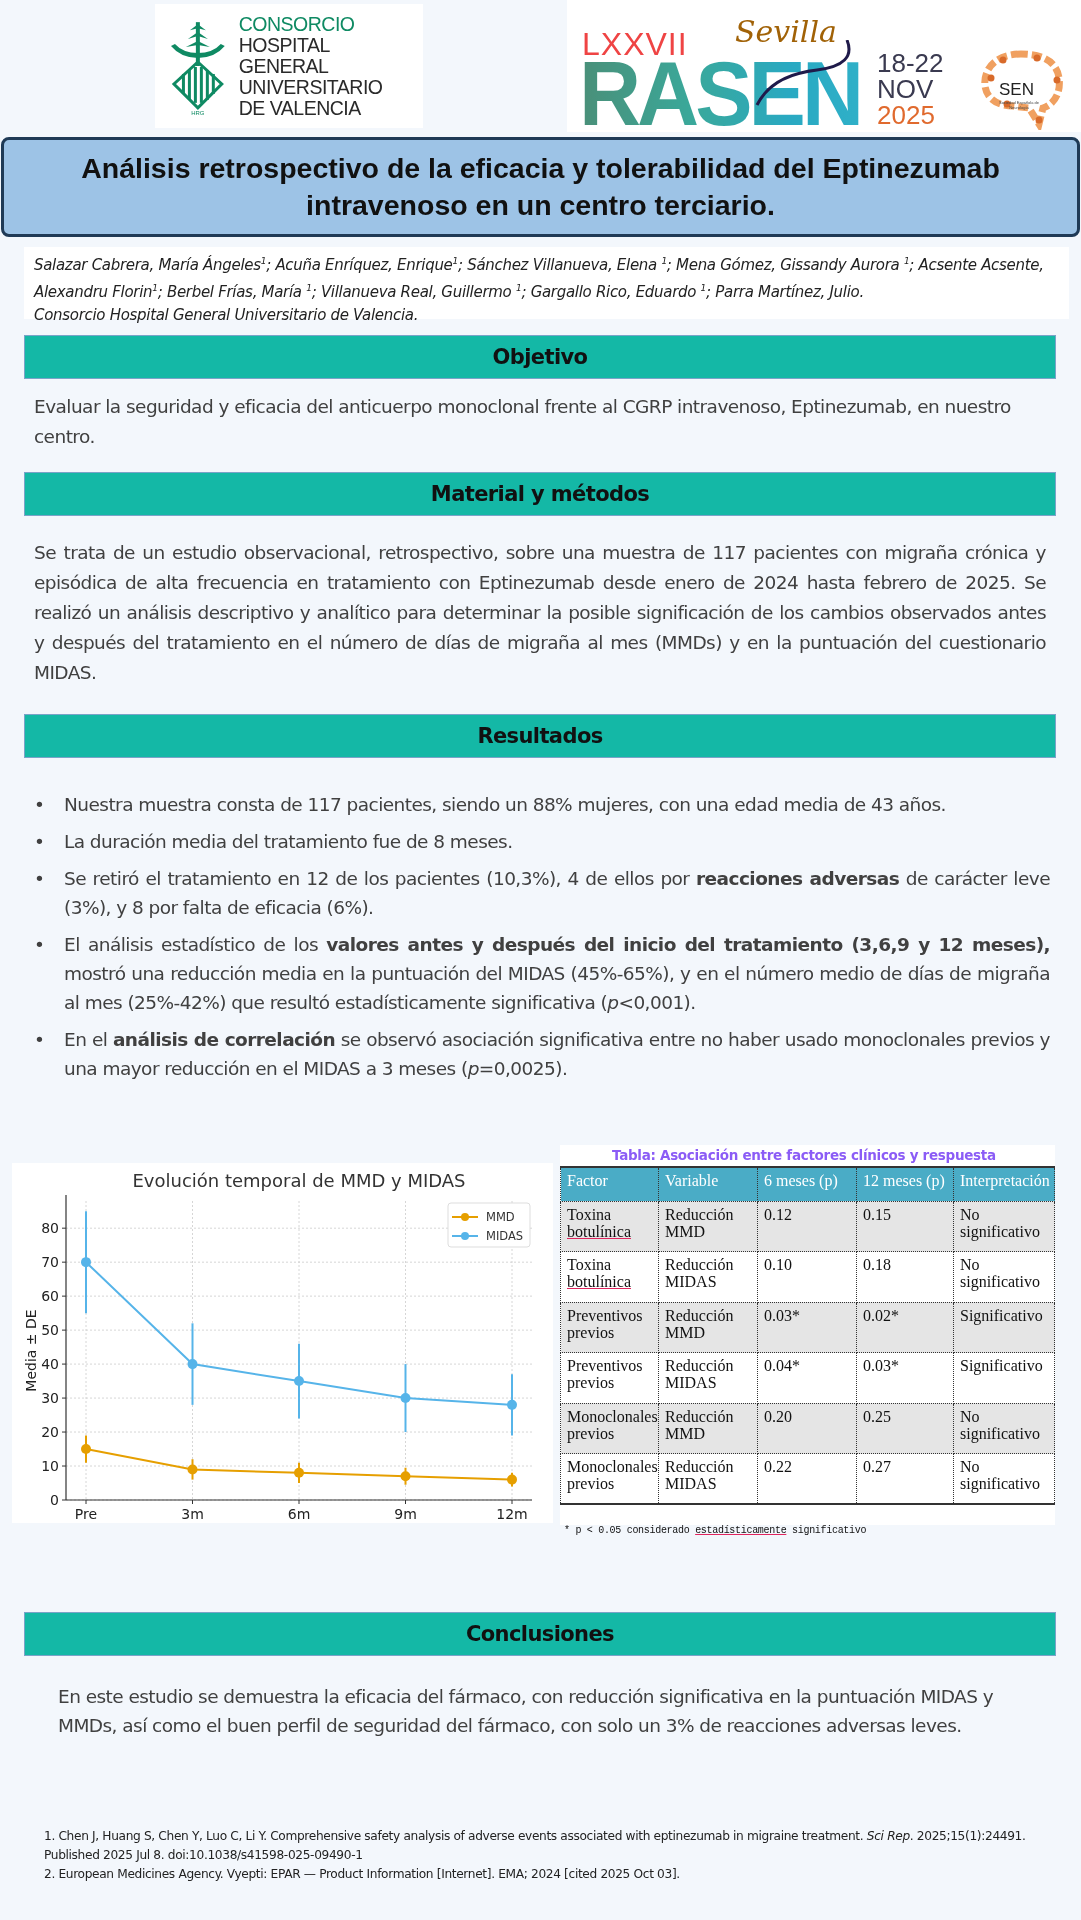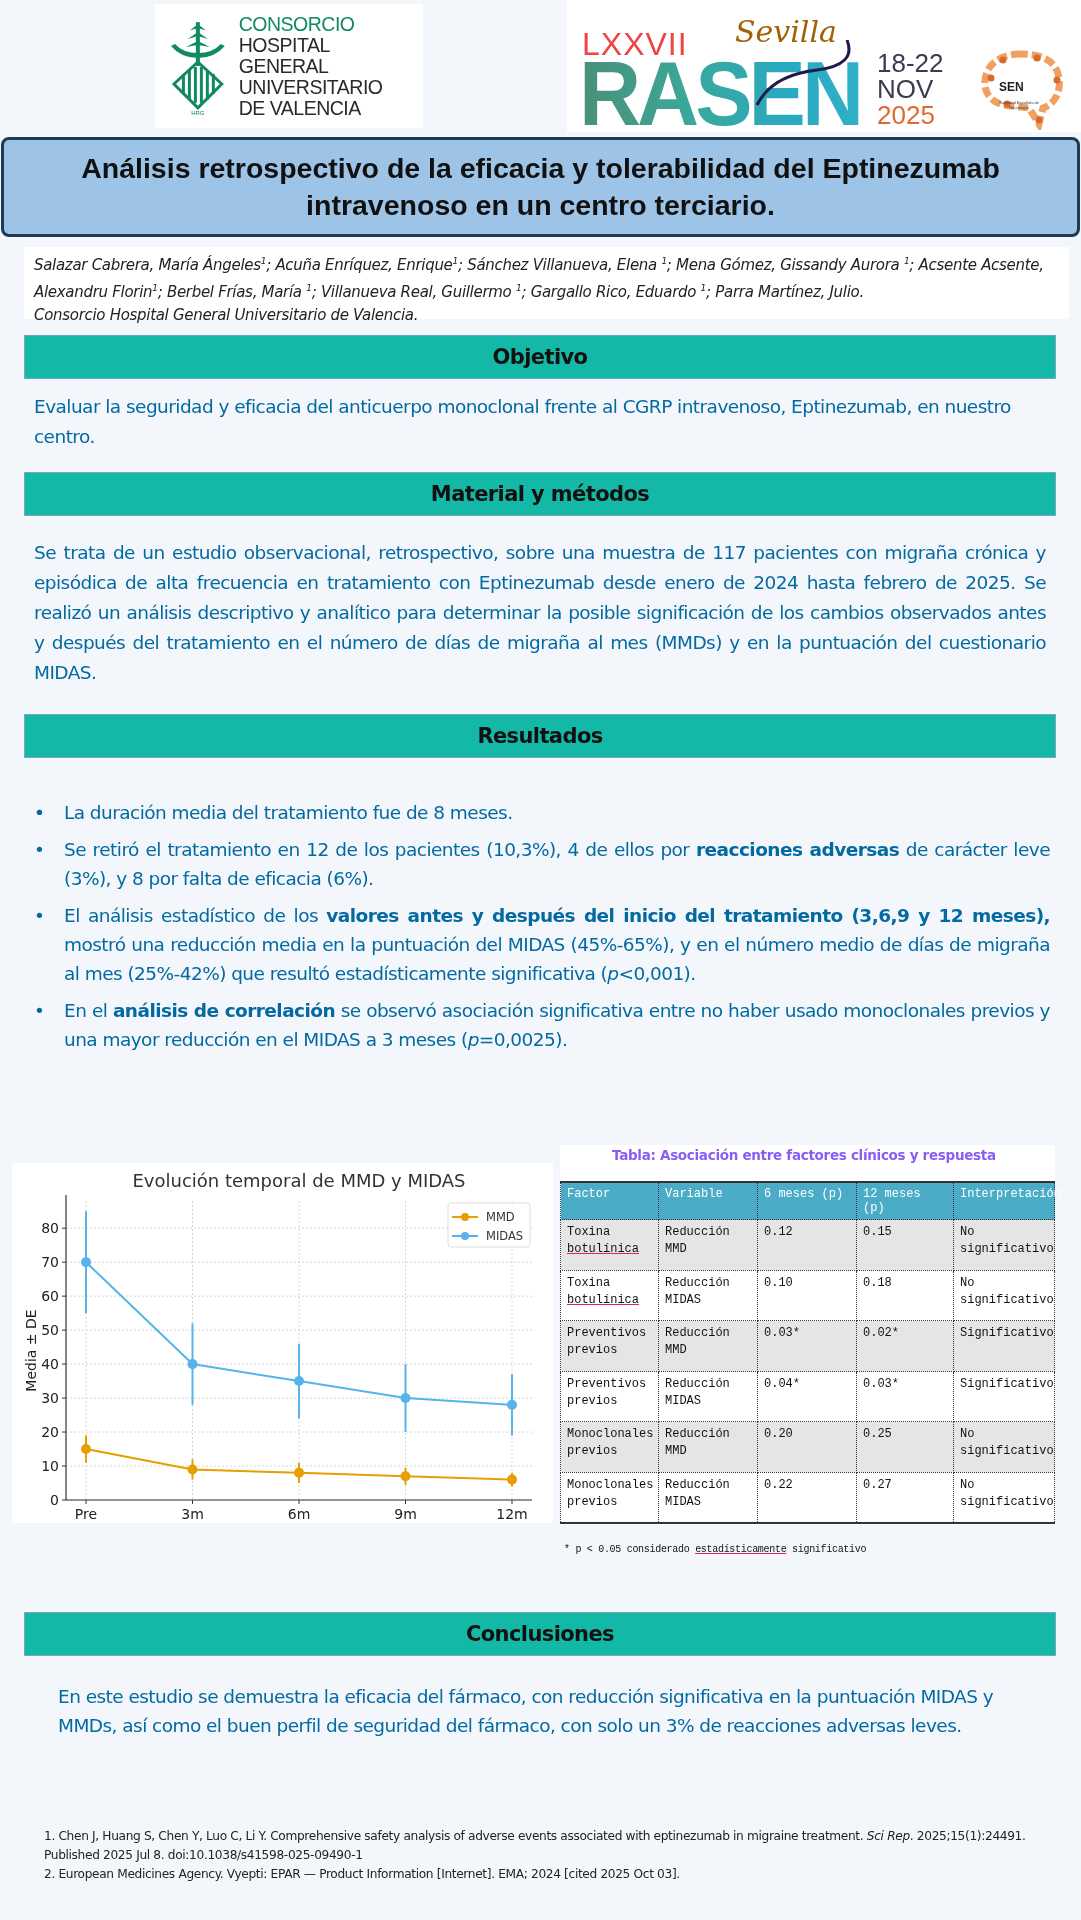--- a/index.html
+++ b/index.html
@@ -12,47 +12,47 @@
   .logo-hosp .htext .green { color: #0f8a63; }
 
   .logo-rasen { position: absolute; left: 567px; top: 0; width: 514px; height: 132px; background: #fff; }
   .lxxvii { position: absolute; left: 15px; top: 26px; font-size: 32px; font-weight: 300; color: #ef4444; letter-spacing: 1px; text-align: center; }
   .sevilla { position: absolute; left: 168px; top: 14px; font-family: "DejaVu Serif", serif; font-style: italic; font-size: 30px; color: #a16207; }
   .rasen { position: absolute; left: 12px; top: 58px; font-family: "Liberation Sans", sans-serif; font-weight: 700; font-size: 86px; line-height: 70px; letter-spacing: -4px;
            background: linear-gradient(90deg, #4a8f78 0%, #3aa89a 40%, #29a9c2 75%, #2fb0c8 100%); -webkit-background-clip: text; background-clip: text; color: transparent; transform: scaleY(1.05); }
   .dates { position: absolute; left: 310px; top: 50px; font-size: 26px; line-height: 26px; color: #3a3a50; text-align: left; }
   .dates .yr { color: #e06a2e; }
   .sen-logo { position: absolute; left: 410px; top: 48px; width: 88px; height: 82px; }
-  .sen-text { position: absolute; left: 432px; top: 80px; font-size: 12px; font-weight: 700; color: #222; }
+  .sen-text { position: absolute; left: 432px; top: 80px; font-size: 17px; font-weight: 400; color: #222; }
   .sen-sub { position: absolute; left: 427px; top: 100px; font-size: 4px; color: #444; width: 50px; text-align: center; }
 
   .title-box { position: absolute; left: 1px; top: 137px; width: 1079px; height: 100px; background: #9dc3e6; border: 3px solid #1f3a56; border-radius: 8px; display: flex; align-items: center; justify-content: center; text-align: center; }
   .title-box h1 { font-family: "Liberation Sans", sans-serif; font-size: 28.5px; font-weight: 700; line-height: 37px; color: #111; }
 
   .authors { position: absolute; left: 24px; top: 247px; width: 1045px; height: 72px; background: #fff; padding: 3px 10px; font-family: "DejaVu Sans", sans-serif; font-style: italic; font-size: 15px; line-height: 23px; color: #222; letter-spacing: -0.3px; }
   .authors sup { font-size: 9px; }
 
   .sec-header { position: absolute; left: 24px; width: 1032px; height: 44px; background: #14b8a6; border: 1.5px solid #7aa3c8; display: flex; align-items: center; justify-content: center; font-family: "DejaVu Sans", sans-serif; font-weight: 700; font-size: 21px; color: #111; letter-spacing: -0.6px; }
 
-  .para { position: absolute; font-family: "DejaVu Sans", sans-serif; font-size: 18.5px; color: #0369a1; letter-spacing: -0.55px; }
+  .para { position: absolute; font-family: "DejaVu Sans", sans-serif; font-size: 18.5px; color: #404040; letter-spacing: -0.55px; }
   .objective { left: 34px; top: 392px; width: 1020px; line-height: 30px; }
   .methods { left: 34px; top: 538px; width: 1012px; line-height: 30px; text-align: justify; }
   .results { left: 30px; top: 790px; width: 1020px; }
   .results ul { list-style: none; }
   .results li { position: relative; padding-left: 34px; line-height: 29px; margin-bottom: 8px; text-align: justify; }
   .results li .bullet { position: absolute; left: 4px; top: 0; }
   .conclusion { left: 58px; top: 1682px; width: 980px; line-height: 29px; }
   .refs { position: absolute; left: 44px; top: 1827px; width: 1012px; font-family: "DejaVu Sans", sans-serif; font-size: 12.2px; line-height: 19px; color: #222; letter-spacing: -0.35px; }
 
   .chart-wrap { position: absolute; left: 12px; top: 1163px; width: 541px; height: 360px; background: #fff; }
   .chart-wrap svg { display: block; }
 
   .table-wrap { position: absolute; left: 560px; top: 1145px; width: 495px; height: 380px; background: #fff; }
   .table-title { font-family: "DejaVu Sans", sans-serif; font-weight: 700; font-size: 13.5px; color: #8b5cf6; padding: 2px 4px 1px; height: 21px; letter-spacing: -0.3px; margin-left: 48px; }
-  table.data { width: 494px; border-collapse: collapse; font-family: Liberation Mono, monospace; font-size: 12px; table-layout: fixed; margin-top: 15px; }
+  table.data { width: 494px; border-collapse: collapse; font-family: Liberation Serif, serif; font-size: 16px; table-layout: fixed; }
   table.data th { background: #4aacc6; color: #fff; font-weight: 400; text-align: left; padding: 4px 6px; height: 34px; border: 1px dotted #333; border-top: 2px solid #333; vertical-align: top; }
   table.data td { padding: 4px 6px; height: 50.5px; border: 1px dotted #333; vertical-align: top; line-height: 17px; color: #111; }
   table.data tr.shade td { background: #e5e5e5; }
   table.data tr:last-child td { border-bottom: 2px solid #333; }
   .squiggle { text-decoration: underline; text-decoration-color: #e0245e; }
   .table-note { font-family: Liberation Mono, monospace; font-size: 10px; padding: 20px 4px; color: #111; letter-spacing: -0.3px; }
 </style>
 </head>
 <body>
 
@@ -119,21 +119,21 @@
 
 <div class="sec-header" style="top:335px">Objetivo</div>
 <div class="para objective">Evaluar la seguridad y eficacia del anticuerpo monoclonal frente al CGRP intravenoso, Eptinezumab, en nuestro centro.</div>
 
 <div class="sec-header" style="top:472px">Material y métodos</div>
 <div class="para methods">Se trata de un estudio observacional, retrospectivo, sobre una muestra de 117 pacientes con migraña crónica y episódica de alta frecuencia en tratamiento con Eptinezumab desde enero de 2024 hasta febrero de 2025. Se realizó un análisis descriptivo y analítico para determinar la posible significación de los cambios observados antes y después del tratamiento en el número de días de migraña al mes (MMDs) y en la puntuación del cuestionario MIDAS.</div>
 
 <div class="sec-header" style="top:714px">Resultados</div>
 <div class="para results">
   <ul id="results-ul">
-      <li><span class="bullet">•</span></li>
+      <li><span class="bullet">•</span><span>Nuestra muestra consta de 117 pacientes, siendo un 88% mujeres, con una edad media de 43 años.</span></li>
       <li><span class="bullet">•</span><span>La duración media del tratamiento fue de 8 meses.</span></li>
       <li><span class="bullet">•</span><span>Se retiró el tratamiento en 12 de los pacientes (10,3%), 4 de ellos por </span><b>reacciones adversas</b><span> de carácter leve (3%), y 8 por falta de eficacia (6%).</span></li>
       <li><span class="bullet">•</span><span>El análisis estadístico de los </span><b>valores antes y después del inicio del tratamiento (3,6,9 y 12 meses),</b><span> mostró una reducción media en la puntuación del MIDAS (45%-65%), y en el número medio de días de migraña al mes (25%-42%) que resultó estadísticamente significativa (</span><i>p</i><span>&lt;0,001).</span></li>
       <li><span class="bullet">•</span><span>En el </span><b>análisis de correlación</b><span> se observó asociación significativa entre no haber usado monoclonales previos y una mayor reducción en el MIDAS a 3 meses (</span><i>p</i><span>=0,0025).</span></li>
     </ul>
 </div>
 
 <div class="chart-wrap">
   <svg id="chart" width="541" height="360">
       <text x="287" y="24" text-anchor="middle" font-size="18" fill="#333" font-family="DejaVu Sans, sans-serif">Evolución temporal de MMD y MIDAS</text>

